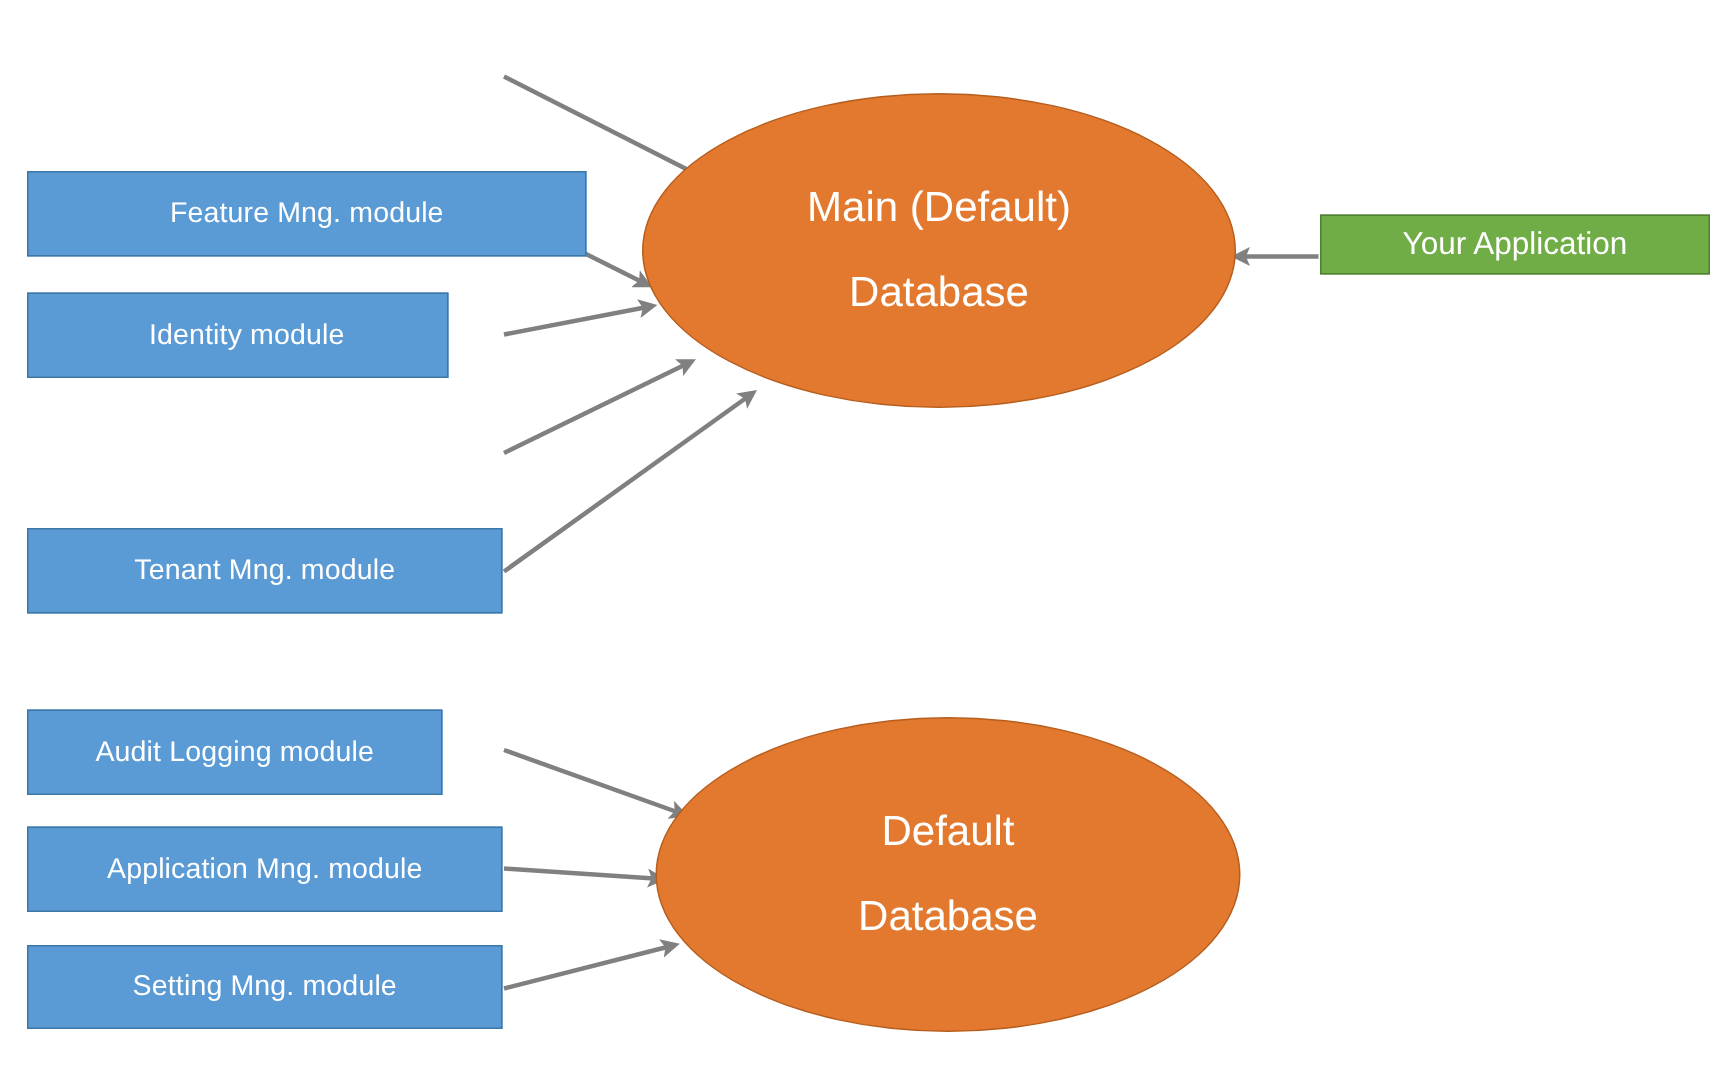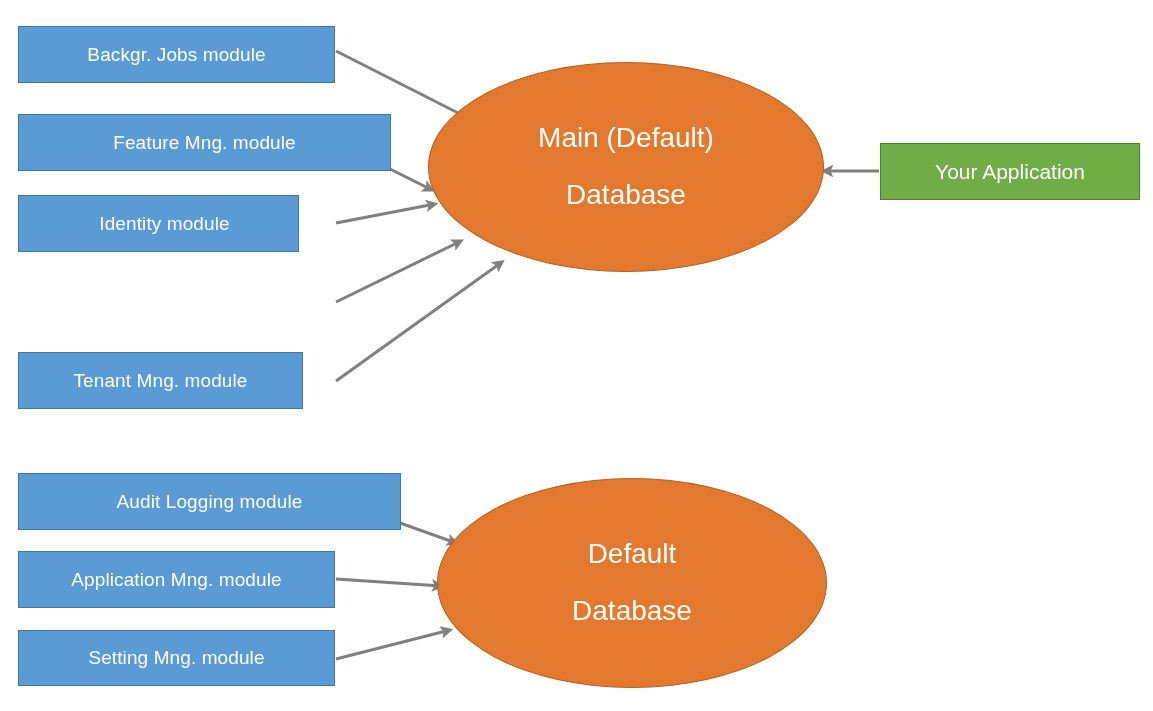--- a/index.html
+++ b/index.html
@@ -94,50 +94,47 @@
     <line x1="336" y1="302" x2="461" y2="241" marker-end="url(#arrowhead)"></line>
     <line x1="336" y1="381" x2="502" y2="262" marker-end="url(#arrowhead)"></line>
 
     <line x1="879" y1="171" x2="824" y2="171" marker-end="url(#arrowhead)"></line>
 
     <line x1="336" y1="500" x2="456" y2="543" marker-end="url(#arrowhead)"></line>
     <line x1="336" y1="579" x2="441" y2="586" marker-end="url(#arrowhead)"></line>
     <line x1="336" y1="659" x2="450" y2="630" marker-end="url(#arrowhead)"></line>
   </svg>
 
-  <div class="module-box" style="left:18px; top:26px; width:317px; height:57px;">
-    <span>Backgr. Jobs module</span>
-  </div>
   <div class="module-box" style="left:18px; top:114px; width:373px; height:57px;">
     <span>Feature Mng. module</span>
   </div>
   <div class="module-box" style="left:18px; top:195px; width:281px; height:57px;padding-left:12px;">
     <span>Identity module</span>
   </div>
-  <div class="module-box" style="left:18px; top:352px; width:285px; height:57px;">
+  <div class="module-box" style="left:18px; top:352px; width:317px; height:57px;">
     <span>Tenant Mng. module</span>
   </div>
 
-  <div class="module-box" style="left:18px; top:473px; width:383px; height:57px;">
+  <div class="module-box" style="left:18px; top:473px; width:277px; height:57px;">
     <span>Audit Logging module</span>
   </div>
   <div class="module-box" style="left:18px; top:551px; width:317px; height:57px;">
     <span>Application Mng. module</span>
   </div>
   <div class="module-box" style="left:18px; top:630px; width:317px; height:56px;">
     <span>Setting Mng. module</span>
   </div>
 
   <div class="db-ellipse" id="db-main" style="left:428px; top:62px; width:396px; height:210px;">
     <span class="db-line">Main (Default)</span>
     <span class="db-line">Database</span>
   </div>
 
   <div class="db-ellipse" id="db-second" style="left:437px; top:478px; width:390px; height:210px;">
     <span class="db-line">Default</span>
     <span class="db-line">Database</span>
   </div>
 
-  <div class="app-box" style="left:880px; top:143px; width:260px; height:57px;">
+  <div class="app-box" style="left:880px; top:143px; width:260px; height:40px;">
     <span>Your Application</span>
   </div>
 
 </div>
 
 </body></html>

